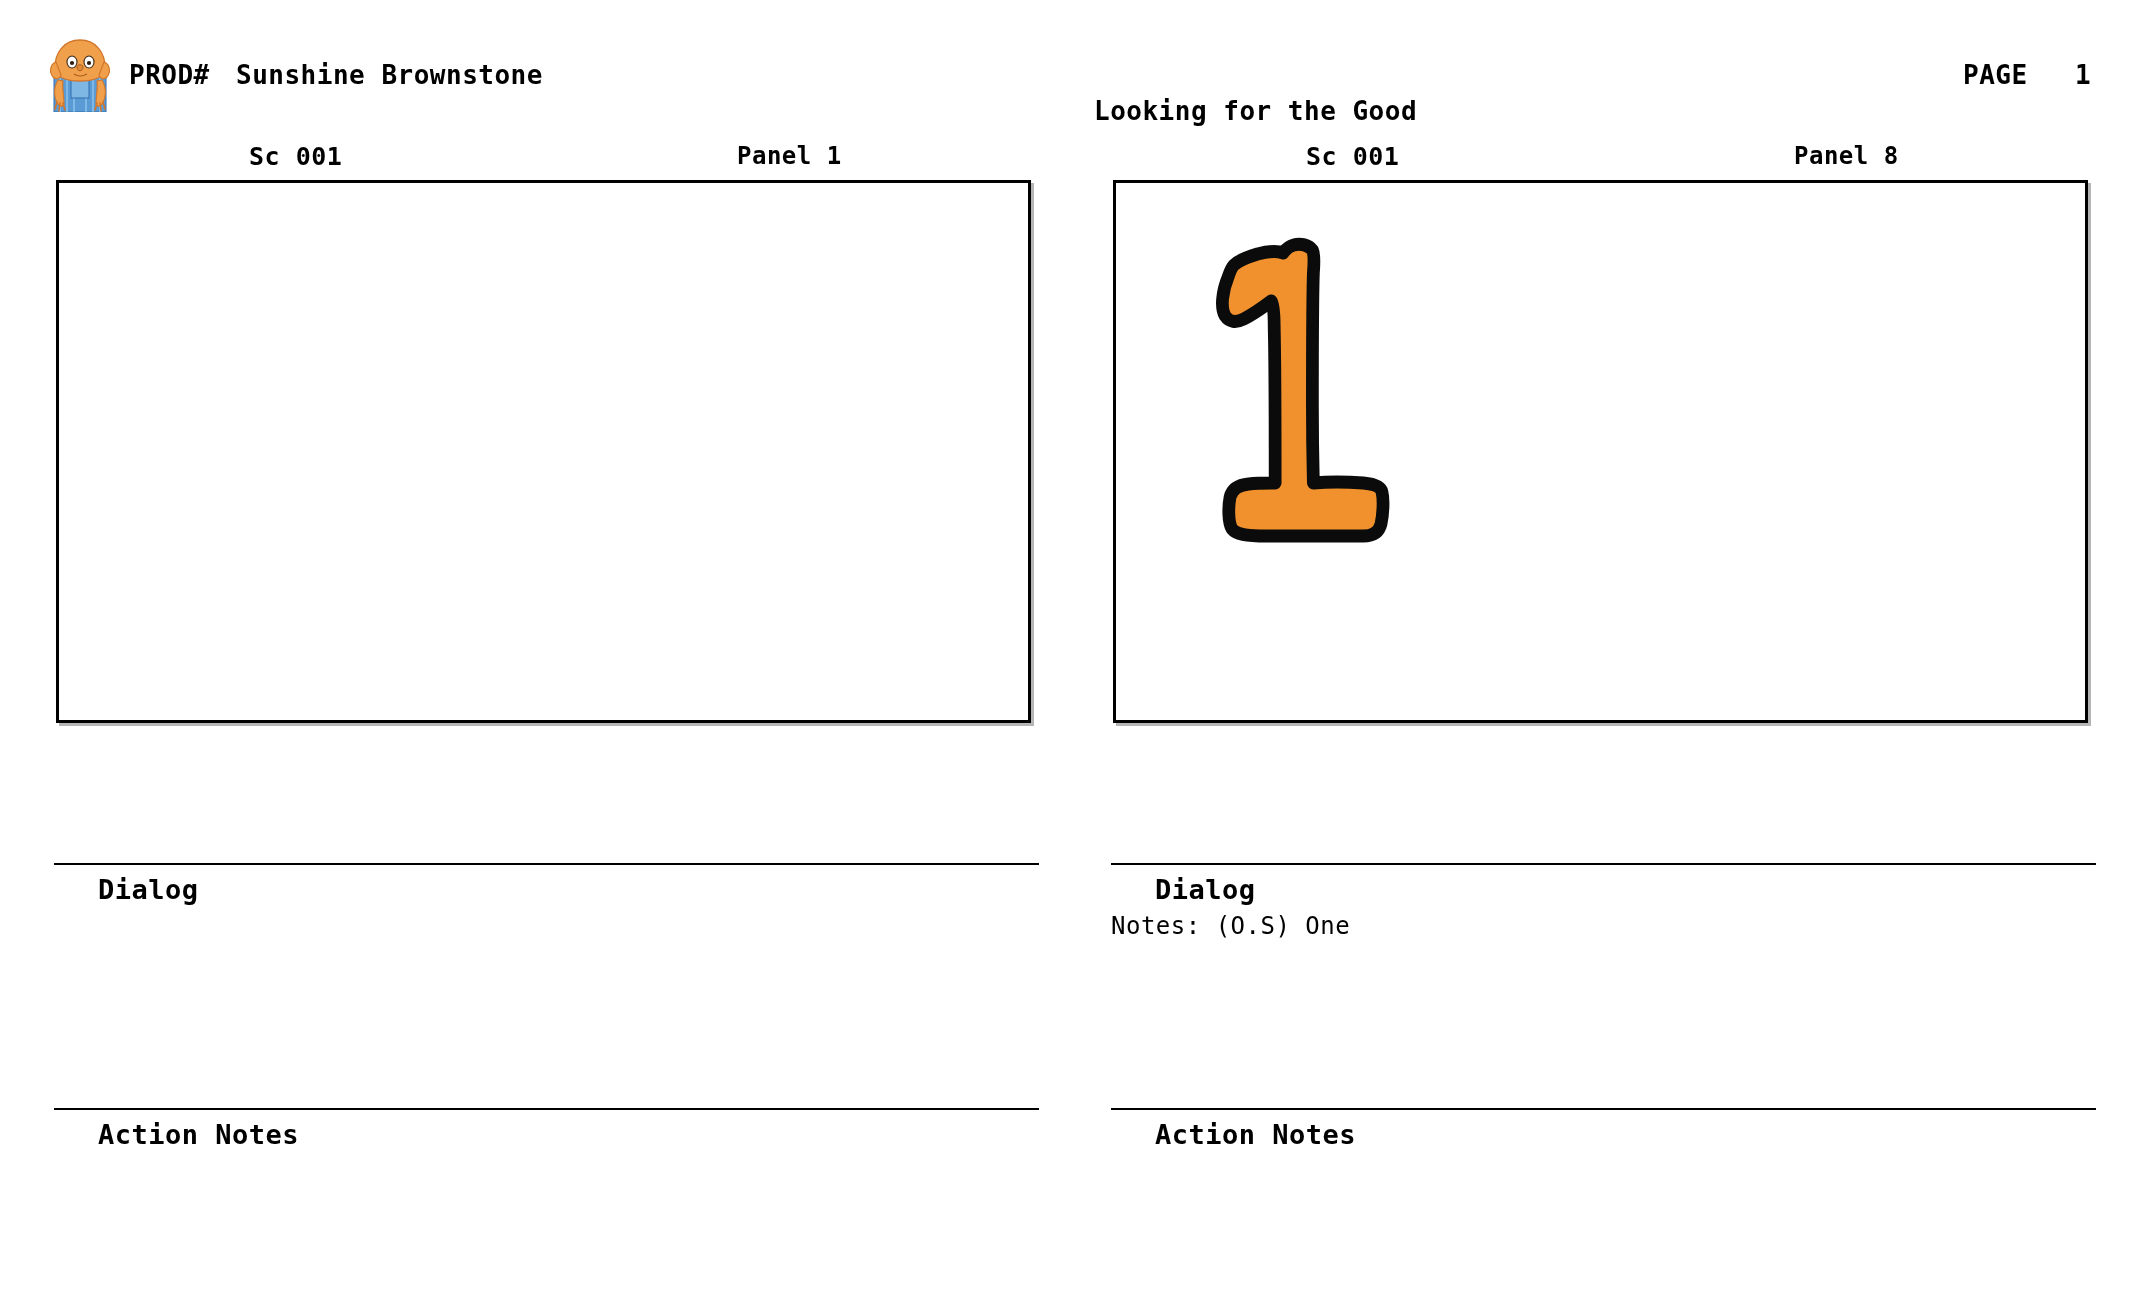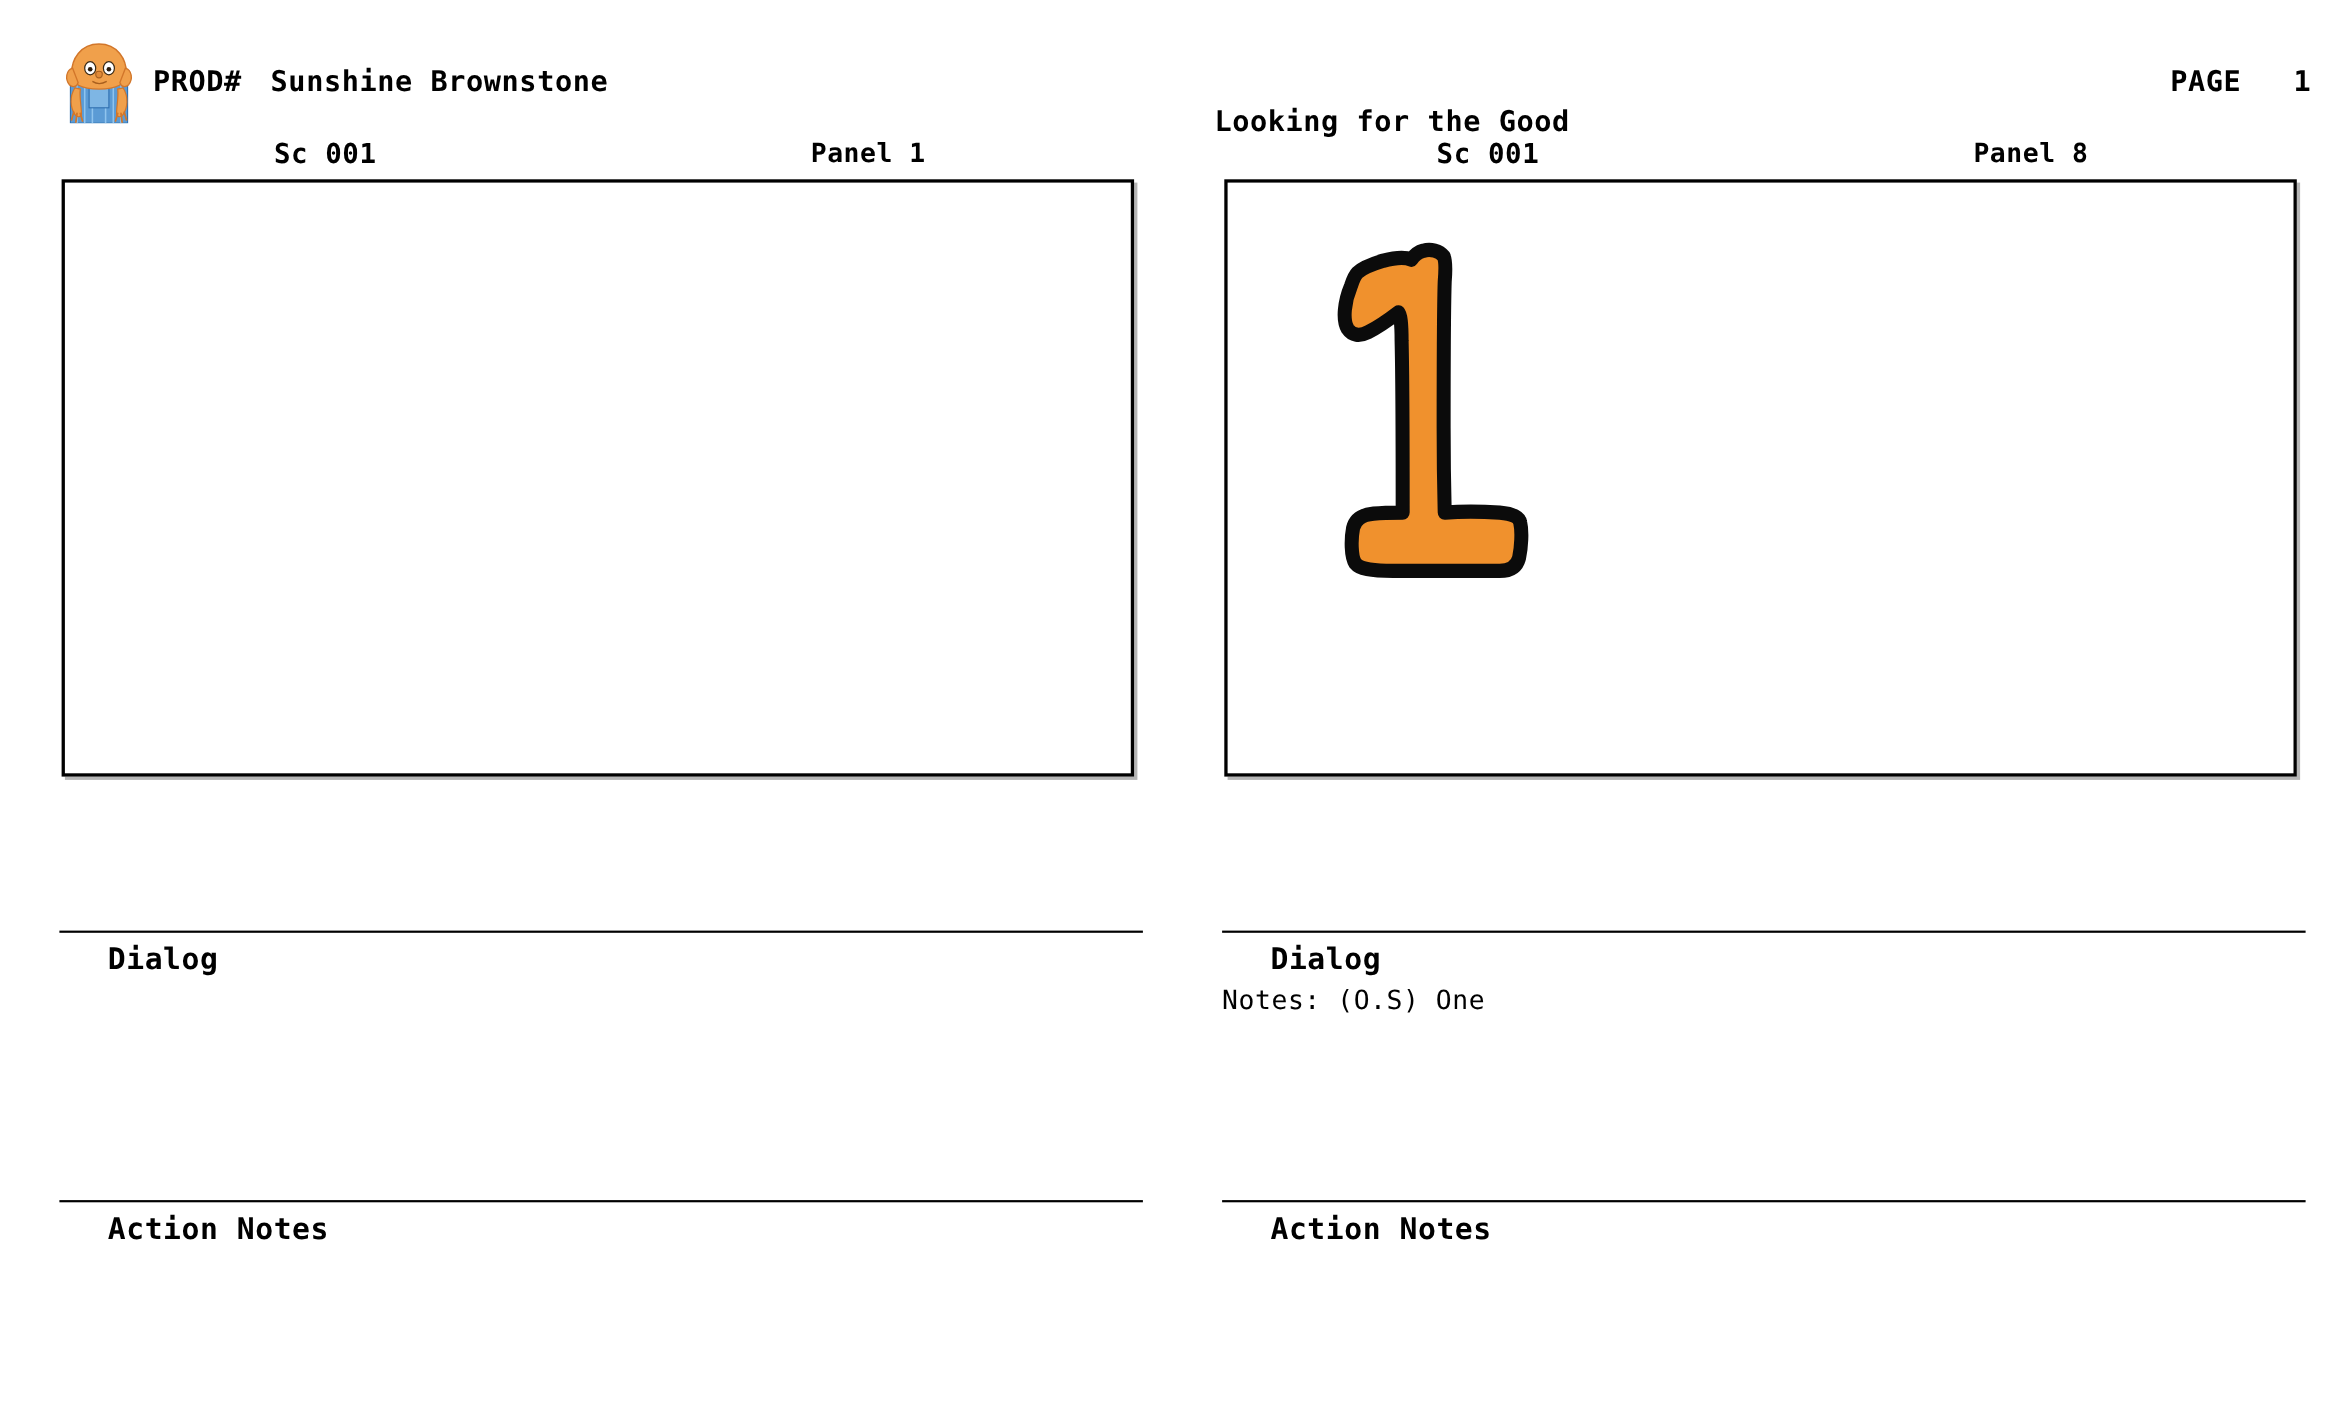--- a/index.html
+++ b/index.html
@@ -13,21 +13,21 @@
     position: relative;
     font-family: "DejaVu Sans Mono", "Liberation Mono", monospace;
     color: #000000;
     overflow: hidden;
   }
 
   
   .page-header {
     position: absolute;
     top: 0;
-    left: 10px;
+    left: 0;
     width: 1697px;
     height: 118px;
   }
   .logo-wrap {
     position: absolute;
     left: 46px;
     top: 38px;
     width: 68px;
     height: 74px;
   }
@@ -76,21 +76,21 @@
     top: 60px;
     font-size: 26px;
     font-weight: bold;
     letter-spacing: 0.5px;
     white-space: pre;
   }
 
   
   .column {
     position: absolute;
-    top: 113px;
+    top: 130px;
     width: 1058px;
     height: 1100px;
   }
   .column.left  { left: 1px; }
   .column.right { left: 1058px; }
 
   .panel-meta {
     position: relative;
     height: 40px;
   }

